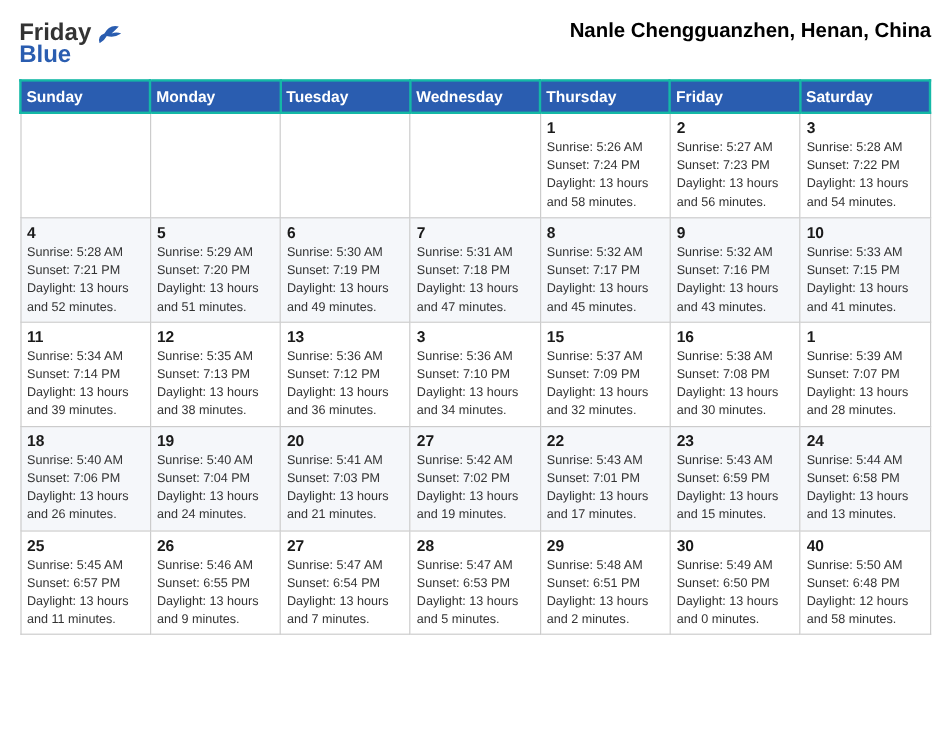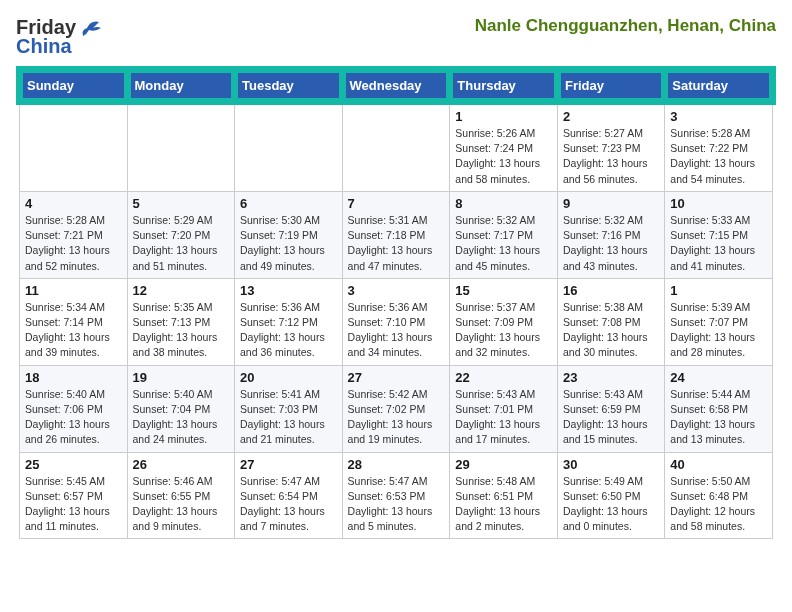--- a/index.html
+++ b/index.html
@@ -25,36 +25,36 @@
       text-align: right;
     }
     .month-title {
       font-size: 38px;
       font-weight: normal;
       color: #1a1a1a;
       line-height: 1.1;
     }
     .location-title {
       font-size: 17px;
-      color: #4d7c0f;
+      color: #000000;
       font-weight: bold;
     }
     .calendar {
       width: 100%;
       border-collapse: collapse;
       font-size: 11px;
     }
     .calendar th {
       background-color: #2a5db0;
       color: #fff;
       padding: 5px 4px;
       text-align: left;
       font-size: 13px;
       font-weight: bold;
-      border: 7px solid #14b8a6;
+      border: 2px solid #14b8a6;
     }
     .calendar td {
       border: 1px solid #ccc;
       vertical-align: top;
       padding: 4px 5px;
       width: 108px;
       min-height: 70px;
       background: #fff;
     }
     .calendar tr:nth-child(even) td {
@@ -81,21 +81,21 @@
 <body>
 
 <div class="header-section">
   <div class="logo">
     <div style="display:flex;align-items:center;gap:2px;">
       <span style="font-size:20px;font-weight:bold;color:#333;">Friday</span>
       <svg width="22" height="16" viewBox="0 0 22 16" style="margin-left:1px;">
         <path d="M8,8 Q12,0 20,2 Q16,6 14,8 Q18,6 22,8 Q16,12 10,10 Q8,14 4,16 Q2,10 8,8Z" fill="#2a5db0"></path>
       </svg>
     </div>
-    <span style="font-size:20px;font-weight:bold;color:#2a5db0;margin-top:-4px;">China</span>
+    <span style="font-size:20px;font-weight:bold;color:#2a5db0;margin-top:-4px;">Blue</span>
   </div>
   <div class="title-block">
     <div class="location-title">Nanle Chengguanzhen, Henan, China</div>
   </div>
 </div>
 
 <table class="calendar">
   <thead>
     <tr>
     <th>Sunday</th>

